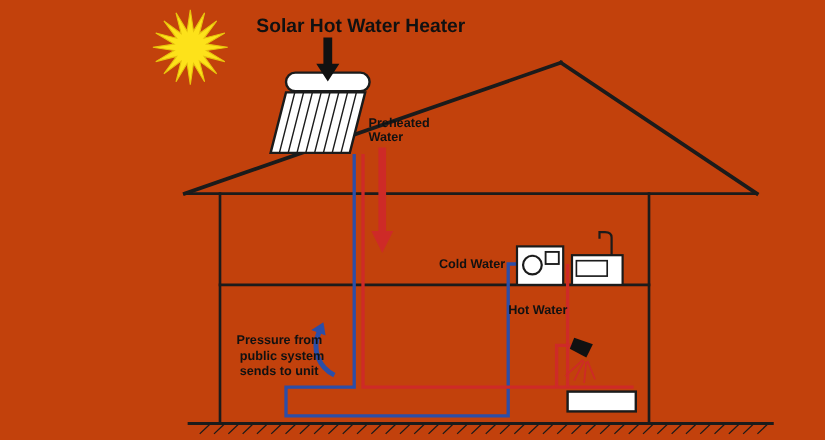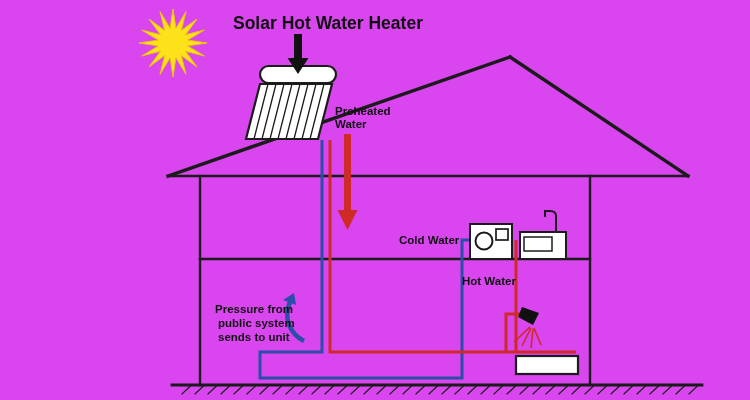--- a/index.html
+++ b/index.html
@@ -1,16 +1,16 @@
 <!DOCTYPE html>
 <html><head>
 <meta charset="utf-8">
 <style>
   html,body{margin:0;padding:0;background:#fff;}
-  .stage{position:relative;width:750px;height:400px;background:#d946ef;overflow:hidden;
+  .stage{position:relative;width:750px;height:400px;background:#c2410c;overflow:hidden;
          font-family:"Liberation Sans",sans-serif;}
   svg{display:block;}
   text{font-family:"Liberation Sans",sans-serif;fill:#111;}
   .title-text{font-size:17.5px;font-weight:bold;}
   .note{font-size:11.5px;font-weight:bold;}
 </style>
 </head>
 <body>
 
 <div class="stage">

